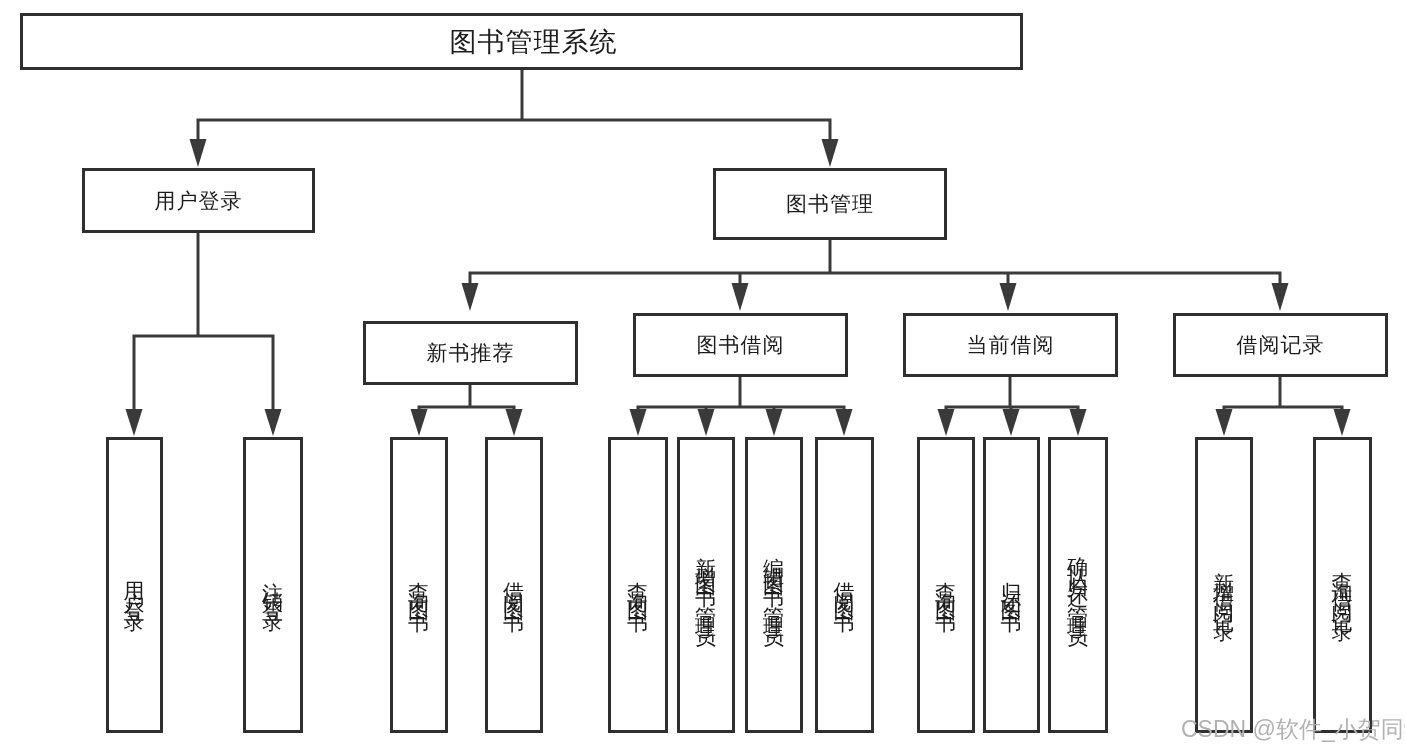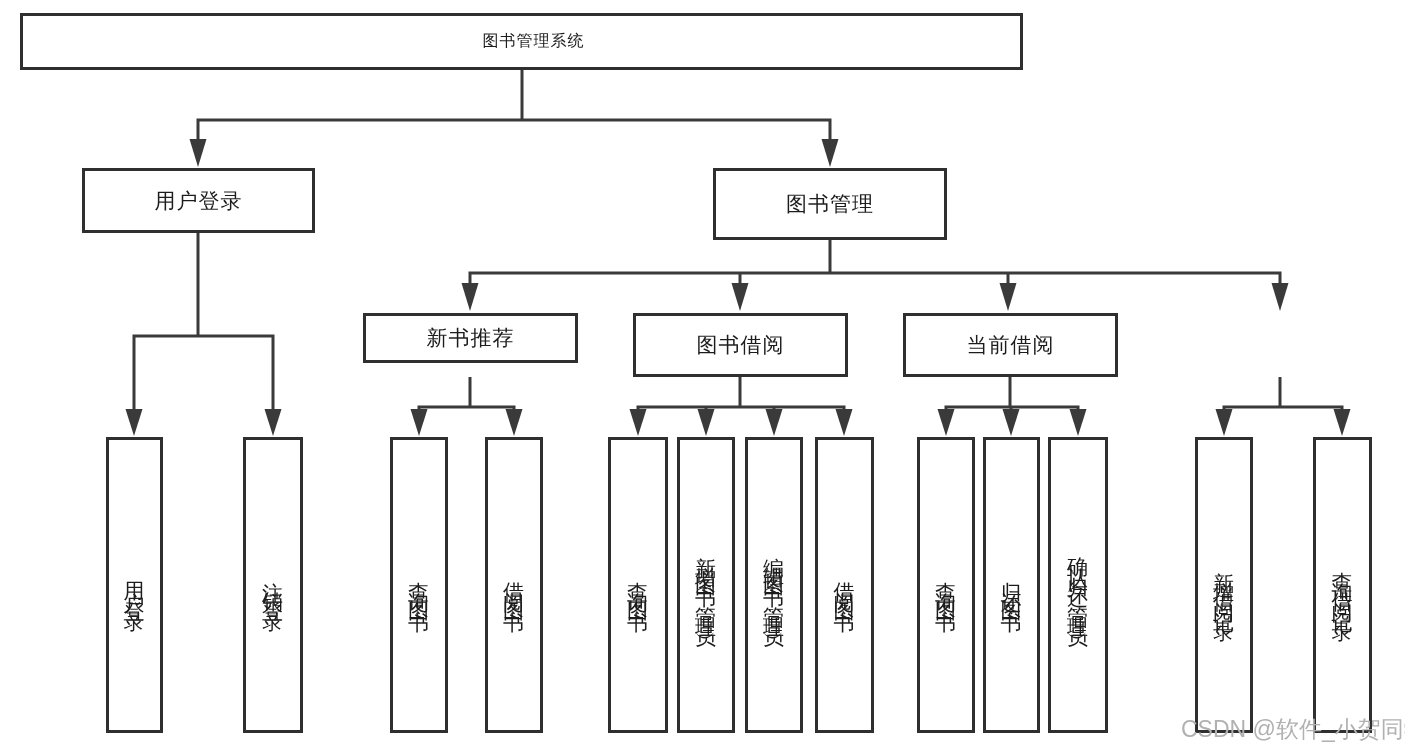--- a/index.html
+++ b/index.html
@@ -26,21 +26,21 @@
     align-items: center;
     justify-content: center;
     color: #1c1c1c;
     z-index: 2;
   }
   .h-node span {
     font-size: 21px;
     letter-spacing: 1px;
     white-space: nowrap;
   }
-  .root-node span { font-size: 16px; margin-left: 24px; }
+  .root-node span { font-size: 27px; margin-left: 24px; }
   .v-node span {
     writing-mode: vertical-rl;
     text-orientation: mixed;
     font-size: 21px;
     letter-spacing: 10px;
     line-height: 1;
     white-space: nowrap;
   }
   .watermark {
     position: absolute;
@@ -117,28 +117,31 @@
     <span>图书管理系统</span>
   </div>
 
   <div class="node h-node" style="left:82px;top:168px;width:233px;height:65px">
     <span>用户登录</span>
   </div>
   <div class="node h-node" style="left:713px;top:168px;width:234px;height:72px">
     <span>图书管理</span>
   </div>
 
-  <div class="node h-node" style="left:363px;top:313px;width:215px;height:50px">
+  <div class="node h-node" style="left:363px;top:321px;width:215px;height:64px">
     <span>新书推荐</span>
   </div>
   <div class="node h-node" style="left:903px;top:313px;width:215px;height:64px">
     <span>当前借阅</span>
   </div>
   <div class="node h-node" style="left:633px;top:313px;width:215px;height:64px">
     <span>图书借阅</span>
+  </div>
+  <div class="node h-node" style="left:1173px;top:313px;width:215px;height:64px">
+    <span>借阅记录</span>
   </div>
 
   <div class="node v-node" style="left:106px;top:437px;width:57px;height:296px">
     <span>用户登录</span>
   </div>
   <div class="node v-node" style="left:243px;top:437px;width:60px;height:296px">
     <span>注销登录</span>
   </div>
 
   <div class="node v-node" style="left:390px;top:437px;width:58px;height:296px">

